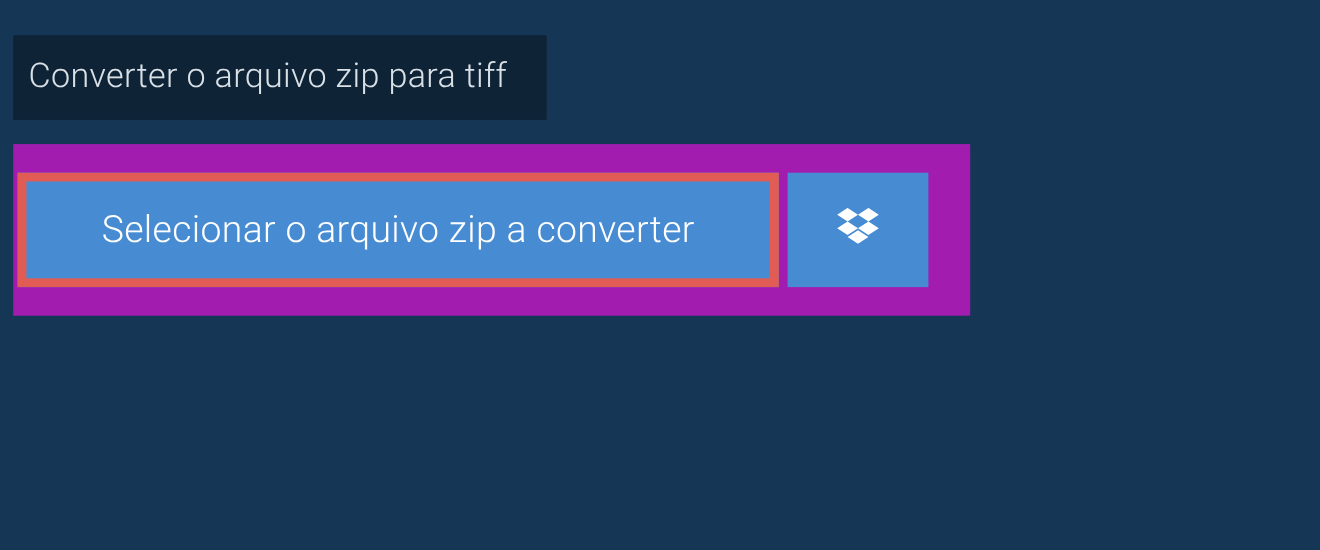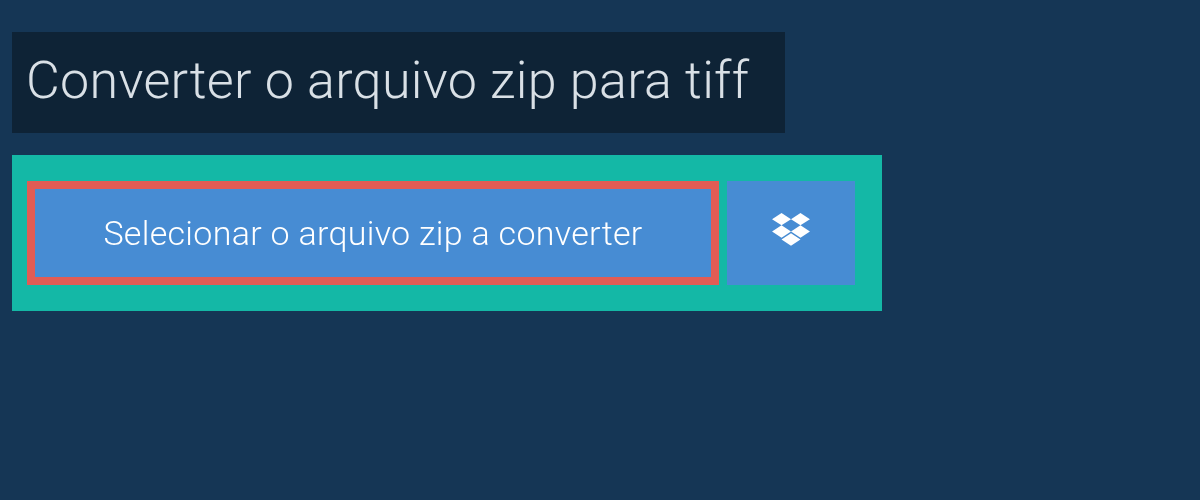--- a/index.html
+++ b/index.html
@@ -17,28 +17,28 @@
     .container {
       padding: 32px 12px;
     }
     .heading-wrapper {
       background-color: #0e2336;
       display: inline-block;
       padding: 18px 36px 22px 14px;
     }
     .heading {
       color: #d9e0e6;
-      font-size: 52px;
+      font-size: 31px;
       font-weight: 300;
       letter-spacing: 0.3px;
     }
     .button-area {
-      background-color: #14b8a6;
+      background-color: #a21caf;
       margin-top: 22px;
-      padding: 26px 20px 26px 15px;
+      padding: 26px 20px 26px 4px;
       width: 870px;
     }
     .button-row {
       display: flex;
       align-items: stretch;
       gap: 8px;
     }
     .select-button {
       background-color: #478cd3;
       border: 8px solid #e15c55;

